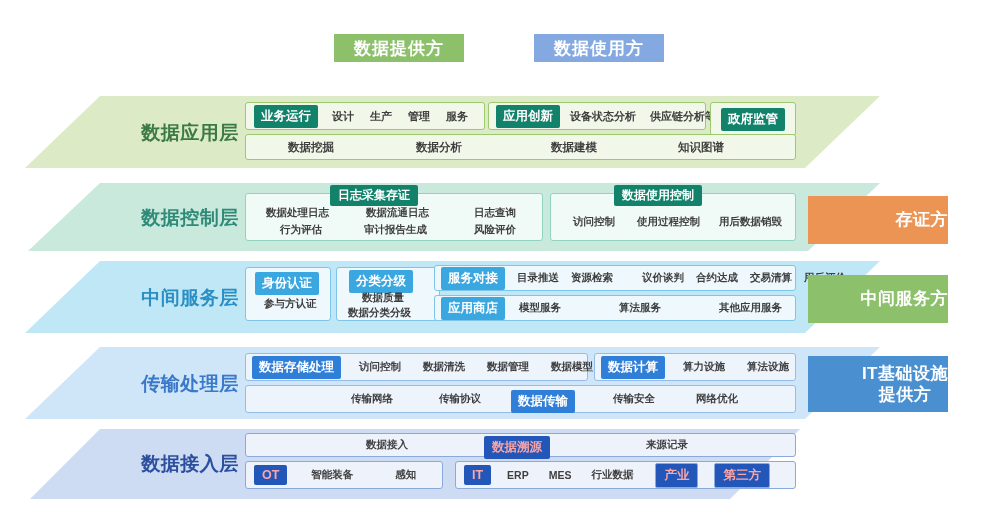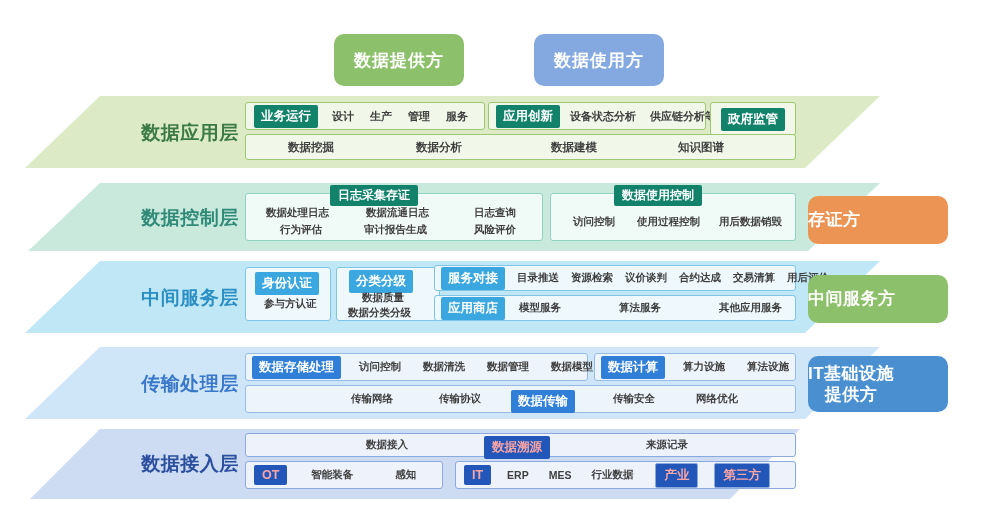--- a/index.html
+++ b/index.html
@@ -6,21 +6,21 @@
   body{
     width:993px;height:517px;background:#ffffff;
     font-family:"Liberation Sans","DejaVu Sans",sans-serif;
     -webkit-font-smoothing:antialiased;overflow:hidden;position:relative;
   }
   .canvas{position:relative;width:993px;height:517px;}
 
   
   .top-roles{position:absolute;left:0;top:34px;width:993px;height:44px;}
   .role-chip{
-    position:absolute;height:52px;border-radius:10px;display:flex;
+    position:absolute;height:28px;border-radius:0;display:flex;
     align-items:center;justify-content:center;color:#fff;font-weight:bold;
     font-size:17px;letter-spacing:1px;
   }
   #role-provider{left:334px;top:0;width:130px;background:#8cc06a;}
   #role-consumer{left:534px;top:0;width:130px;background:#83a9e0;}
 
   
   .band{position:absolute;left:0;}
   .band .shape{
     position:absolute;left:0;top:0;width:993px;height:100%;
@@ -84,22 +84,22 @@
   
   .a-box{border:1.5px solid #8aa9dd;background:#eef2fb;}
   .a-item{color:#3f3f3f;font-size:10.5px;}
   .a-chip{
     background:#2256b8;color:#fca5a5;font-weight:bold;font-size:12.5px;
     padding:3px 8px;border-radius:2px;white-space:nowrap;
   }
 
   
   .party{
-    position:absolute;border-radius:10px;color:#fff;font-weight:bold;
-    display:flex;align-items:center;justify-content:flex-start;text-align:center;
+    position:absolute;border-radius:0;color:#fff;font-weight:bold;
+    display:flex;align-items:center;justify-content:flex-end;text-align:center;
     font-size:17px;line-height:1.25;letter-spacing:.5px;
   }
   #party-notary  {left:808px;top:196px;width:140px;height:48px;background:#eb9454;}
   #party-broker  {left:808px;top:275px;width:140px;height:48px;background:#8cc06a;}
   #party-itinfra {left:808px;top:356px;width:140px;height:56px;background:#4a90d0;}
 </style>
 </head>
 <body>
 
 <div class="canvas">
@@ -192,21 +192,21 @@
     <div class="grp b-box" style="left:336px;top:6px;width:104px;height:54px;display:block;">
       <span class="b-chip" style="position:absolute;left:12px;top:2px;">分类分级</span>
       <span class="item b-item" style="position:absolute;left:25px;top:23px;">数据质量</span>
       <span class="item b-item" style="position:absolute;left:11px;top:38px;">数据分类分级</span>
     </div>
 
     <div class="grp b-box" style="left:434px;top:4px;width:362px;height:26px;padding:0 6px;">
       <span class="b-chip">服务对接</span>
       <span class="item b-item" style="margin-left:12px;">目录推送</span>
       <span class="item b-item" style="margin-left:12px;">资源检索</span>
-      <span class="item b-item" style="margin-left:12px;">议价谈判</span>
+      <span class="item b-item" style="margin-left:29px;">议价谈判</span>
       <span class="item b-item" style="margin-left:12px;">合约达成</span>
       <span class="item b-item" style="margin-left:12px;">交易清算</span>
       <span class="item b-item" style="margin-left:12px;">用后评价</span>
     </div>
 
     <div class="grp b-box" style="left:434px;top:34px;width:362px;height:26px;padding:0 6px;">
       <span class="b-chip">应用商店</span>
       <span class="item b-item" style="margin-left:14px;">模型服务</span>
       <span class="item b-item" style="margin-left:58px;">算法服务</span>
       <span class="item b-item" style="margin-left:58px;">其他应用服务</span>

